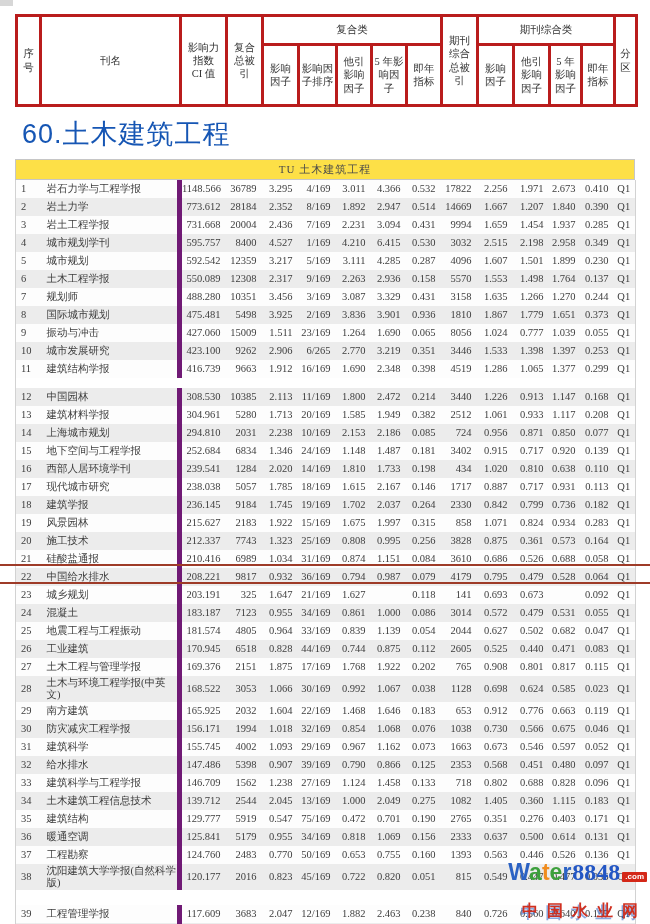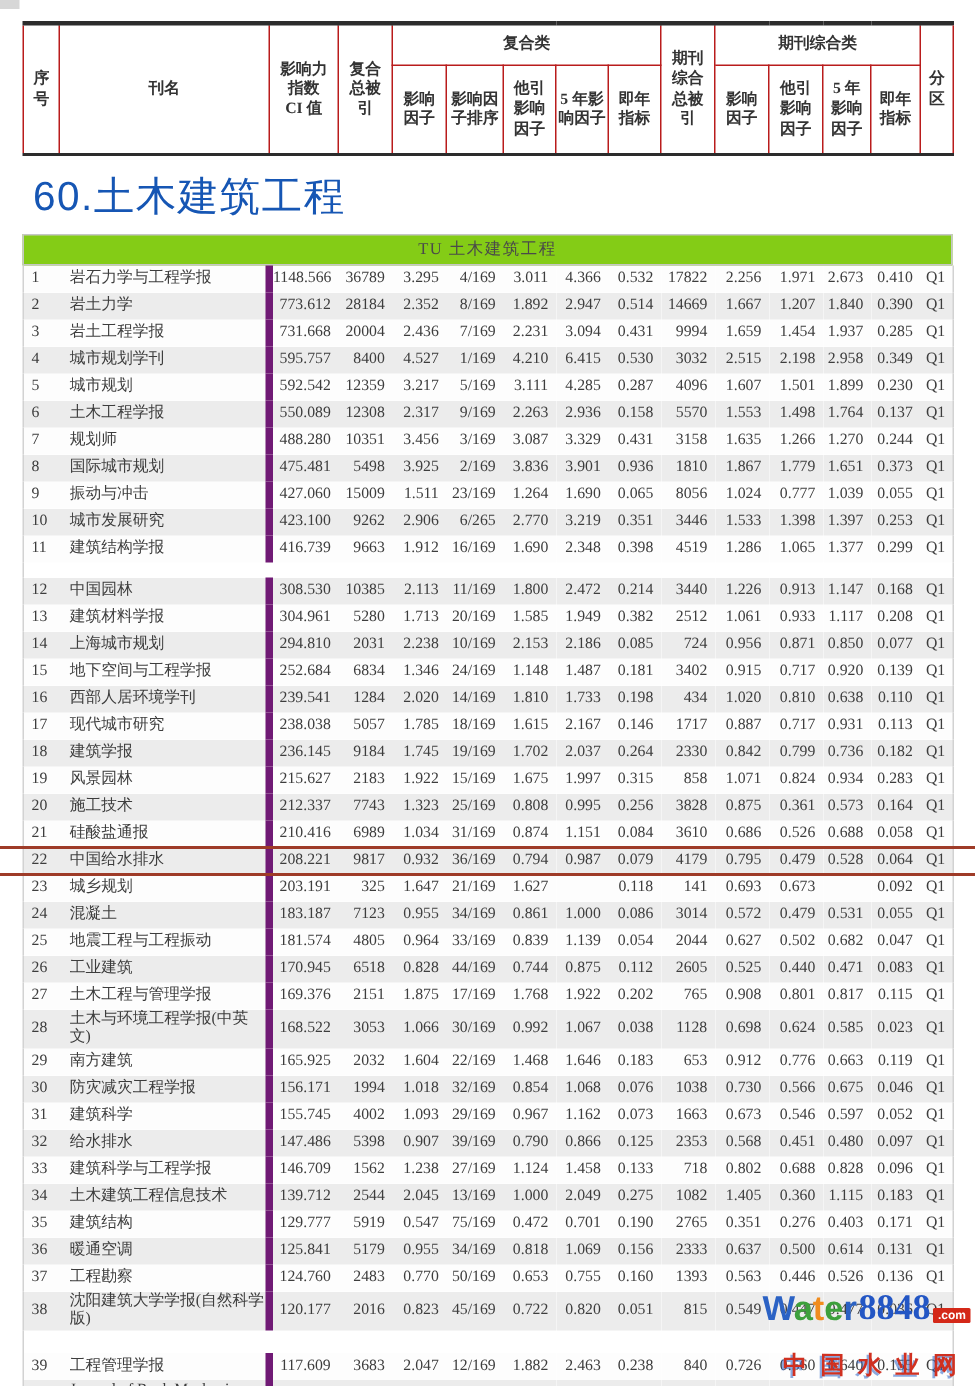--- a/index.html
+++ b/index.html
@@ -20,37 +20,37 @@
   table{border-collapse:collapse;table-layout:fixed;width:620px;}
   col.w-no{width:24px;}  col.w-name{width:140px;} col.w-ci{width:46px;}
   col.w-c4{width:36px;}  col.w-c5{width:36px;}  col.w-c6{width:38px;}
   col.w-c7{width:35px;}  col.w-c8{width:35px;}  col.w-c9{width:35px;}
   col.w-c10{width:36px;} col.w-c11{width:36px;} col.w-c12{width:36px;}
   col.w-c13{width:32px;} col.w-c14{width:33px;} col.w-zone{width:22px;}
 
   
   .head-table{border-top:3px solid #2c2c2c;border-bottom:2px solid #2c2c2c;}
   .head-table th{
-    border:1px solid #b91c1c;
-    font-weight:bold;
+    border:3px solid #b91c1c;
+    font-weight:normal;
     font-size:10.5px;line-height:1.25;
     color:#333;text-align:center;vertical-align:middle;
     white-space:pre-line;padding:2px 1px;
   }
   .head-table tr.sub-row th{height:54px;}
   .head-table tr.group-row th{height:22px;}
 
   
   .section-title{
     font-family:"Liberation Sans","DejaVu Sans",sans-serif;
     font-weight:normal;font-size:27px;letter-spacing:1px;
     color:#1656b4;margin:9px 0 7px 7px;
   }
   .band{
-    height:19px;line-height:19px;background:#84cc16;
+    height:19px;line-height:19px;background:#fde047;
     border:1px solid #c6c6c6;
     text-align:center;font-size:11px;color:#4a4a4a;letter-spacing:1px;
   }
 
   
   .body-table{border-left:1px solid #d2d2d2;border-right:1px solid #d2d2d2;}
   .body-table td{
     font-size:10.5px;line-height:16px;
     padding:1px 0;vertical-align:middle;
     overflow:hidden;

